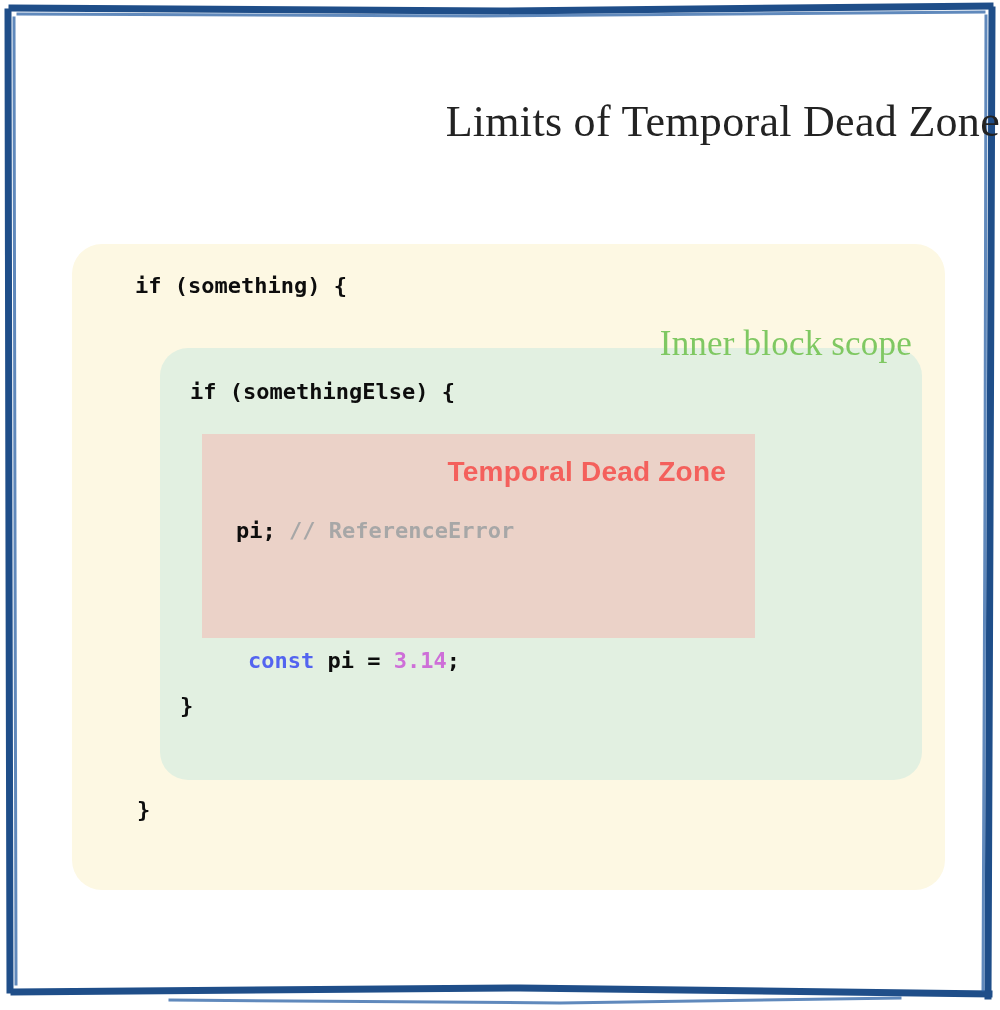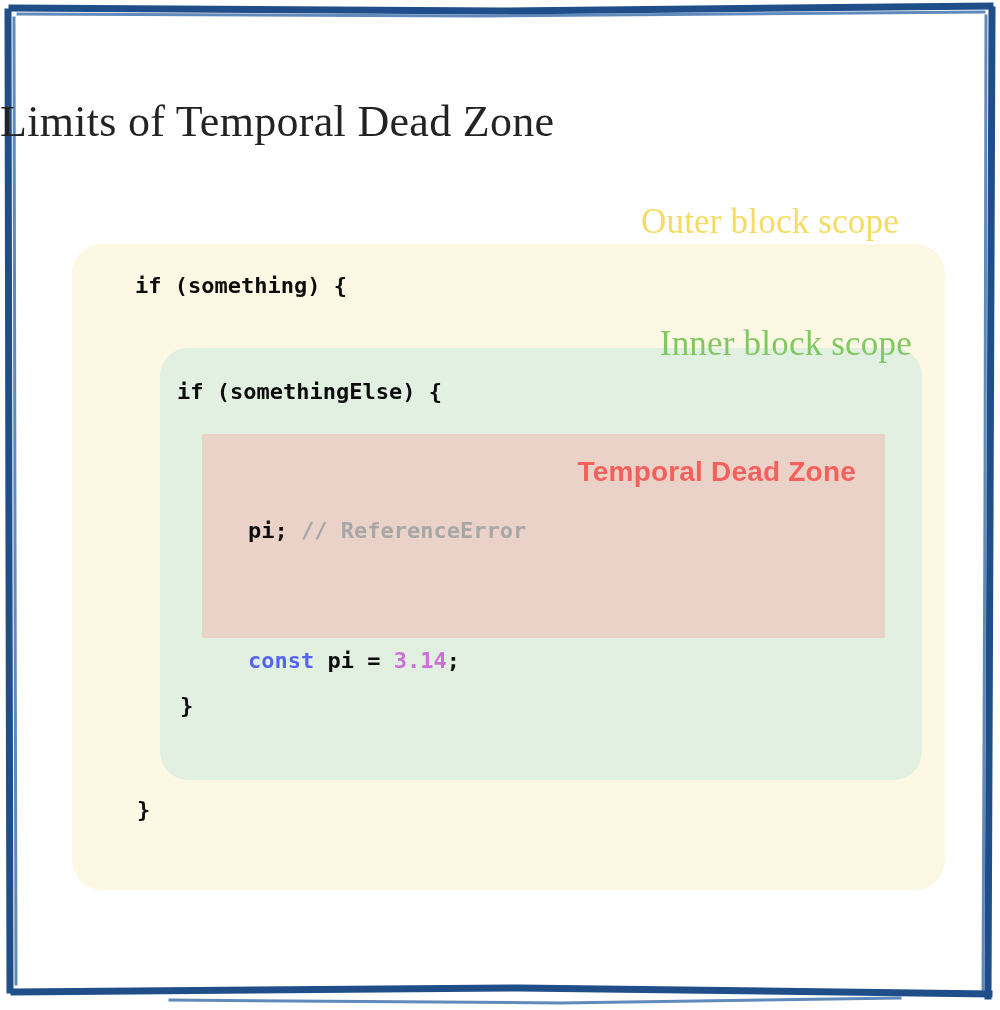--- a/index.html
+++ b/index.html
@@ -30,21 +30,21 @@
     height: 1010px;
     pointer-events: none;
   }
 
   
   .title {
     position: absolute;
     left: 0;
     top: 96px;
     width: 1000px;
-    text-align: left;
+    text-align: right;
     font-family: "Liberation Serif", "DejaVu Serif", serif;
     font-size: 44px;
     font-weight: 400;
     letter-spacing: 0.3px;
     color: #232323;
     white-space: nowrap;
   }
 
   
   .outer-block {
@@ -89,21 +89,21 @@
     white-space: nowrap;
     letter-spacing: 0.2px;
     margin-top: 20px;
   }
 
   
   .tdz-block {
     position: absolute;
     left: 202px;
     top: 434px;
-    width: 683px;
+    width: 553px;
     height: 204px;
     background: #EBD2C8;
   }
 
   .tdz-label {
     position: absolute;
     right: 29px;
     top: 22px;
     font-family: "Liberation Sans", sans-serif;
     font-weight: bold;
@@ -118,22 +118,22 @@
     position: absolute;
     font-family: "DejaVu Sans Mono", "Liberation Mono", monospace;
     font-weight: bold;
     font-size: 22px;
     color: #0d0d0d;
     white-space: pre;
     letter-spacing: 0px;
   }
 
   .code-outer-if   { left: 135px; top: 273px; }
-  .code-inner-if   { left: 177px; top: 379px; }
-  .code-pi         { left: 248px; top: 518px; }
+  .code-inner-if   { left: 190px; top: 379px; }
+  .code-pi         { left: 236px; top: 518px; }
   .code-const      { left: 248px; top: 648px; }
   .code-inner-close{ left: 180px; top: 693px; }
   .code-outer-close{ left: 137px; top: 797px; }
 
   .tok-comment { color: #A7A7A7; }
   .tok-keyword { color: #5364F0; text-align: center; }
   .tok-number  { color: #CE6FD8; margin-top: 40px; }
   .tok-plain   { color: #0d0d0d; }
 </style>
 </head>
@@ -152,21 +152,20 @@
       <path d="M14,18 L15,540 L16,984"></path>
       <path d="M18,14 L480,16 L984,12"></path>
       <path d="M986,16 L985,500 L983,990"></path>
       <path d="M170,1000 L560,1003 L900,998"></path>
     </g>
   </svg>
 
   <div class="title">Limits of Temporal Dead Zone</div>
 
   <div class="outer-block">
-    <div class="outer-label">Outer block scope</div>
 
     <div class="inner-block">
       <div class="inner-label">Inner block scope</div>
     </div>
   </div>
 
   <div class="tdz-block">
     <div class="tdz-label">Temporal Dead Zone</div>
   </div>
 

